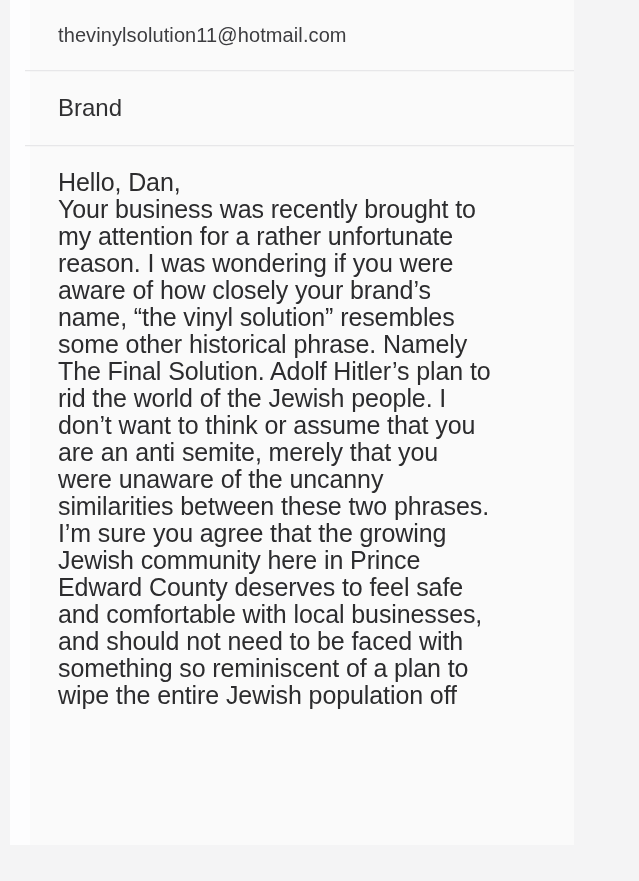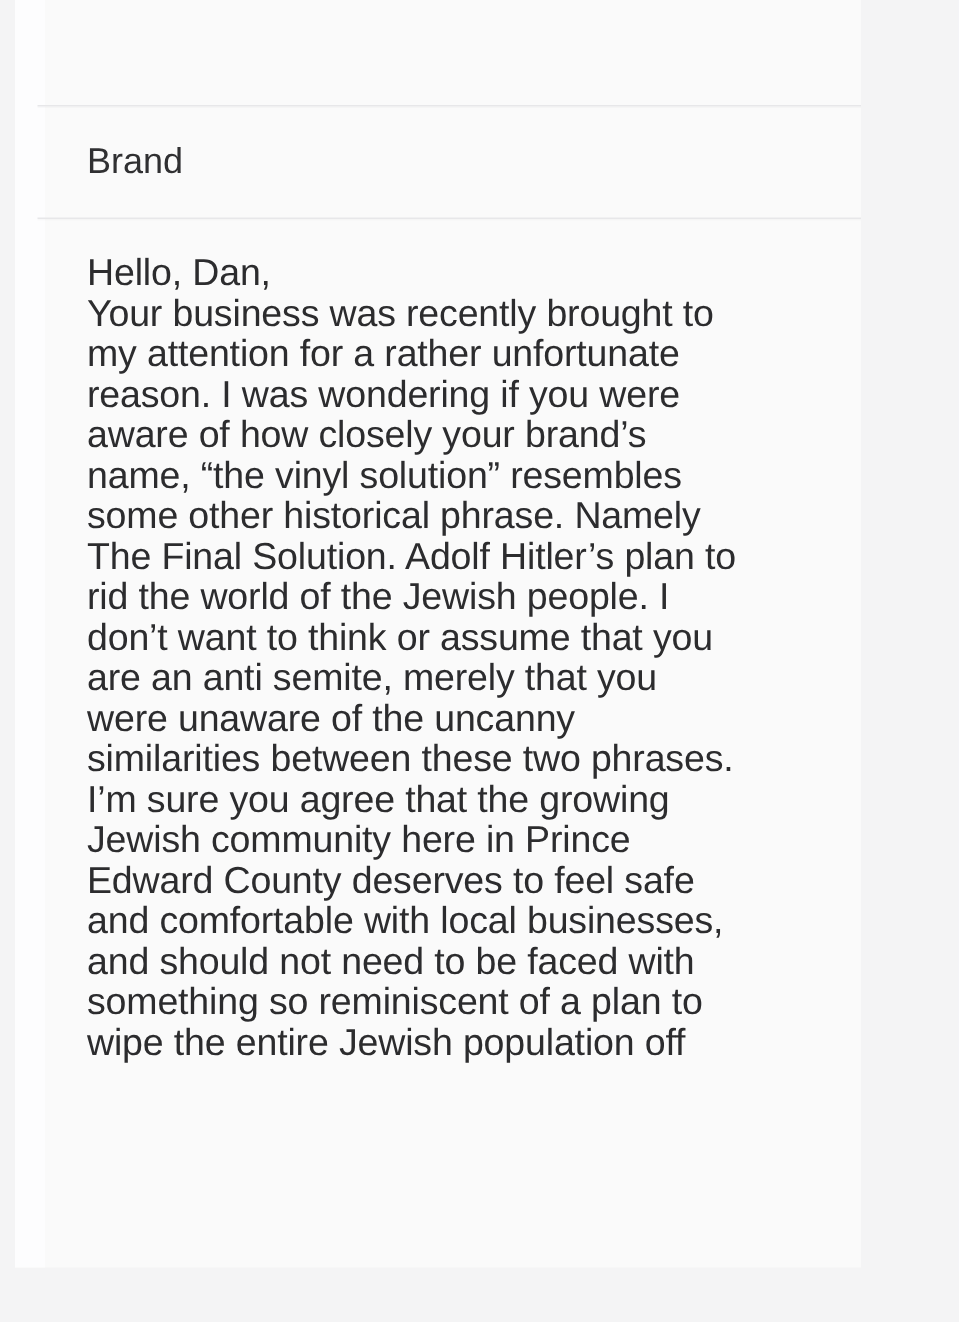--- a/index.html
+++ b/index.html
@@ -83,20 +83,23 @@
     white-space: pre-line;
   }
 </style>
 </head>
 <body>
 
 <div class="page">
   <div class="card">
     <div class="left-strip"></div>
 
+    <div class="row from-row">
+      <span class="from-text">thevinylsolution11@hotmail.com</span>
+    </div>
     <div class="sep sep1"></div>
 
     <div class="row subject-row">
       <span class="subject-text">Brand</span>
     </div>
     <div class="sep sep2"></div>
 
     <div class="body-text">Hello, Dan,
 Your business was recently brought to
 my attention for a rather unfortunate

